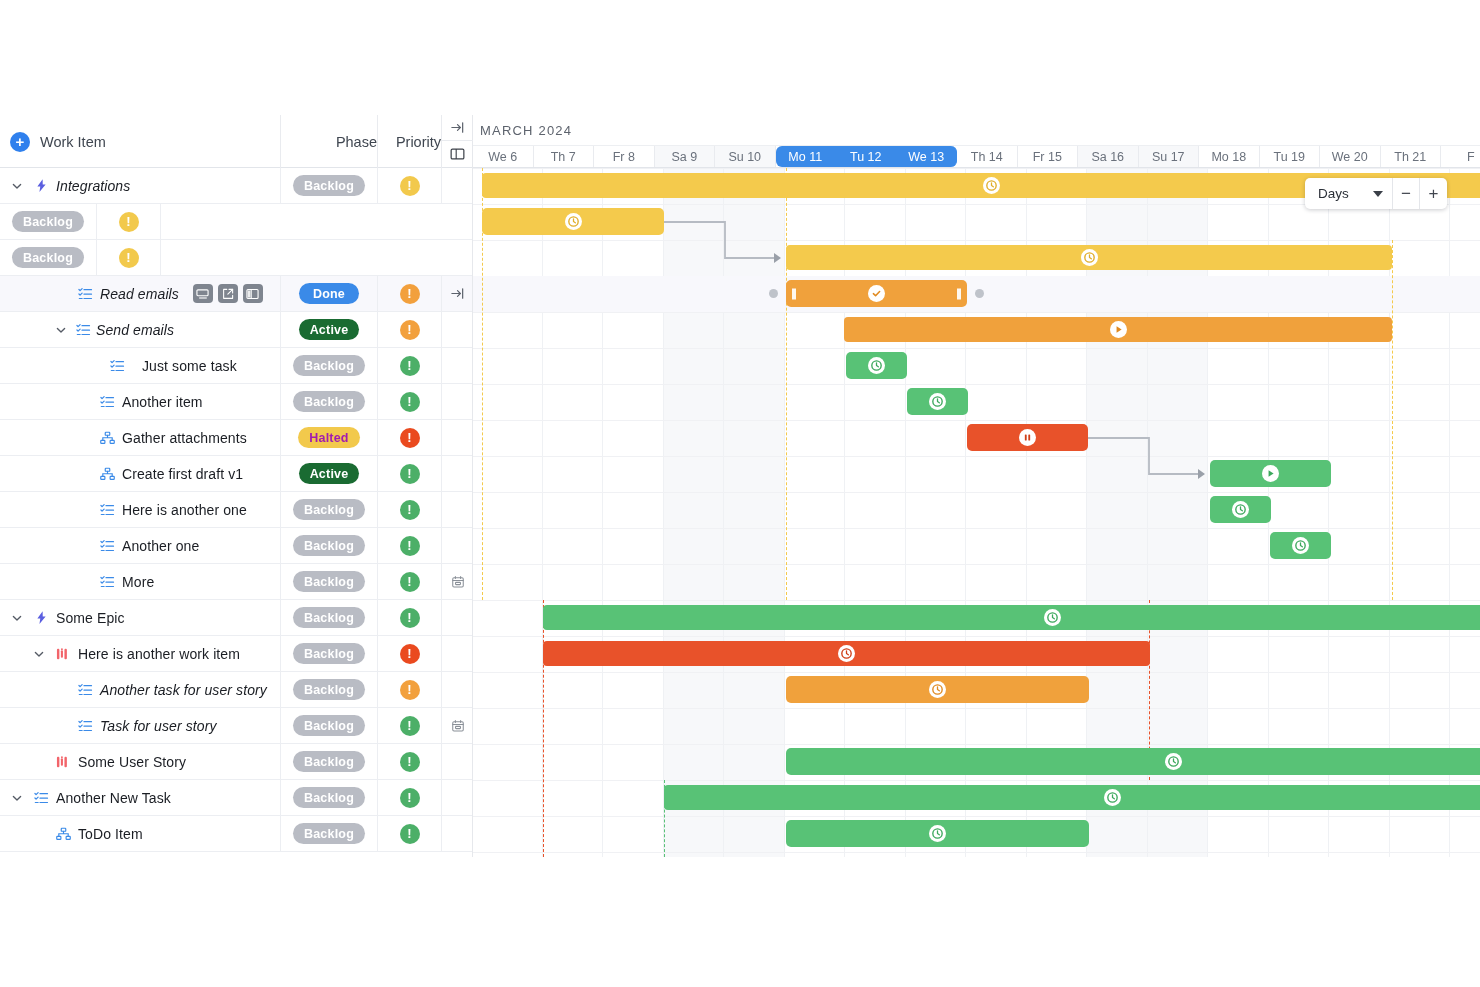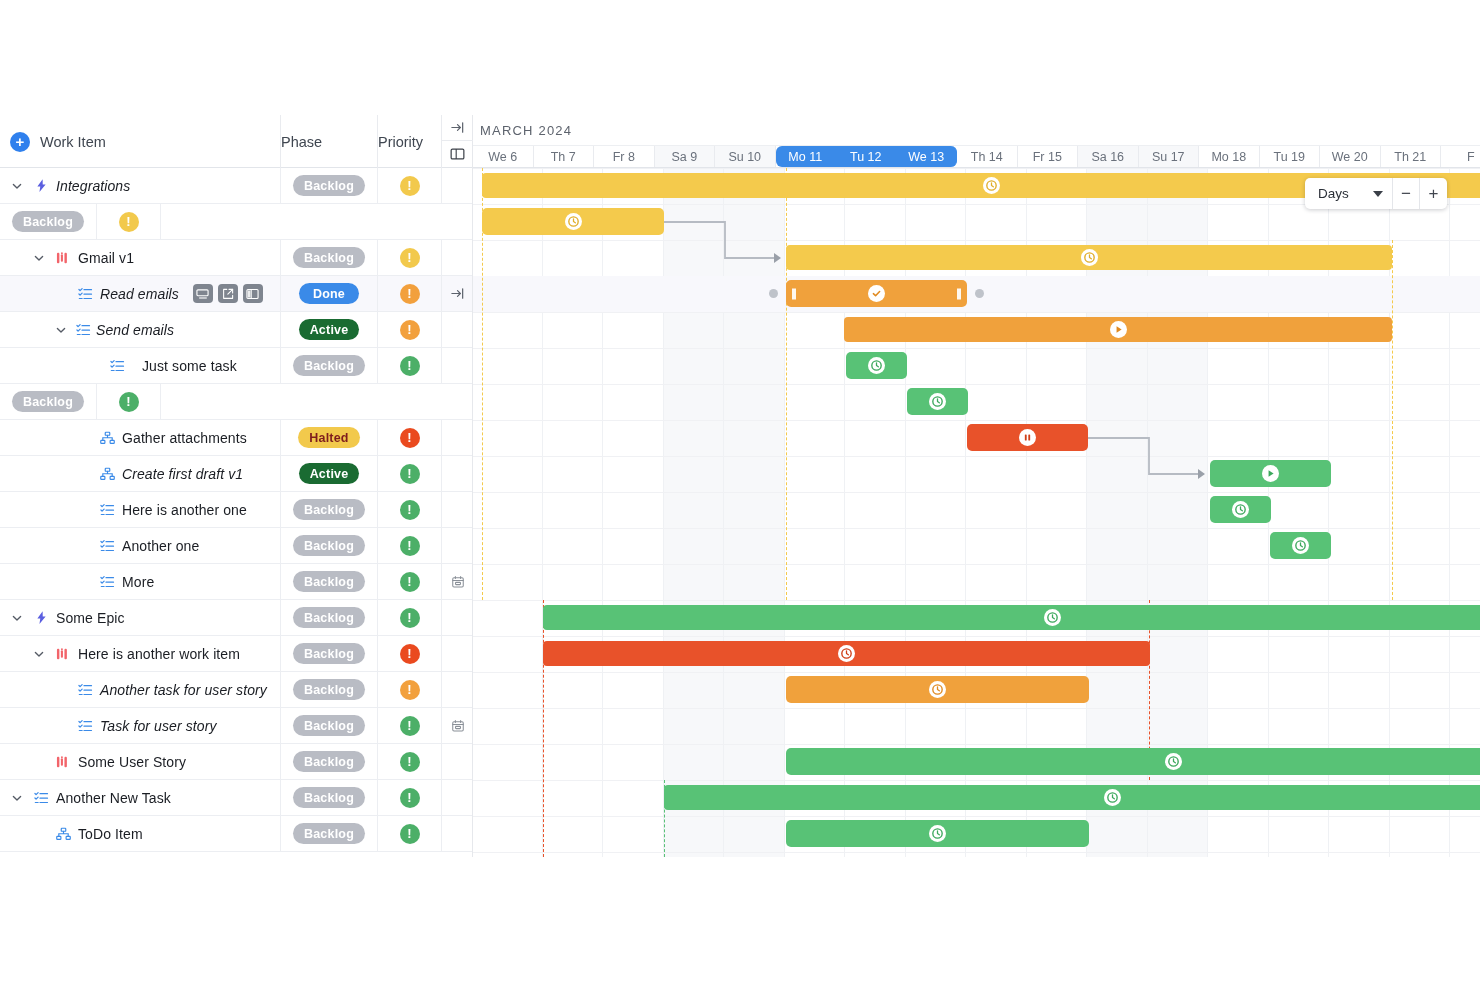--- a/index.html
+++ b/index.html
@@ -38,21 +38,21 @@
   .grid-header {
     position: relative;
     height: 53px;
     display: flex;
     border-bottom: 1px solid #e2e5ea;
     background: #fff;
   }
   .gh-cell {
     display: flex;
     align-items: center;
-    justify-content: flex-start;
+    justify-content: flex-end;
     font-size: 14.5px;
     color: #3f4650;
     border-right: 1px solid #e9ebef;
     height: 53px;
     position: relative;
   }
   .gh-workitem {
     width: 281px; flex: 0 0 281px;
     justify-content: flex-start;
     padding-left: 10px;
@@ -131,21 +131,21 @@
   .pill {
     display: inline-flex; align-items: center; justify-content: center;
     height: 21px; min-width: 60px; padding: 0 11px;
     border-radius: 11px;
     font-size: 12.5px; font-weight: 700; color: #fff;
     letter-spacing: .2px;
   }
   .pill.backlog { background: #b9bcc4; }
   .pill.done    { background: #3a8ae8; }
   .pill.active  { background: #1a6b32; }
-  .pill.halted  { background: #f2c94c; color: #7f1d1d; }
+  .pill.halted  { background: #f2c94c; color: #a21caf; }
 
   .prio {
     width: 20px; height: 20px; border-radius: 50%;
     display: flex; align-items: center; justify-content: center;
     color: #fff; font-size: 13px; font-weight: 700; line-height: 1;
     font-family: "Liberation Sans", sans-serif;
   }
   .prio.p-yellow { background: #f2c94c; }
   .prio.p-orange { background: #f2a03d; }
   .prio.p-green  { background: #4caf68; }
@@ -349,38 +349,20 @@
           <div class="grow">
             <div class="gcell c-phase">
               <span class="pill backlog">Backlog</span>
             </div>
             <div class="gcell c-prio">
               <span class="prio p-yellow">!</span>
             </div>
             <div class="gcell c-extra"></div>
           </div>
           <div class="grow">
-            <div class="gcell c-name">
-              <div class="ind1" style="display: flex; align-items: center; gap: 6px;">
-                <span class="chev">
-                  <svg width="12" height="12" viewBox="0 0 12 12" fill="none" stroke="#555b65" stroke-width="1.35" stroke-linecap="round" stroke-linejoin="round">
-                    <path d="M2.4 4.4 6 8l3.6-3.6"></path>
-                  </svg>
-                </span>
-                <span class="type-icon">
-                  <svg width="15" height="14" viewBox="0 0 16 14" fill="#f2646a">
-                    <rect x="1" y="1.5" width="2.6" height="11" rx="1.1"></rect>
-                    <rect x="5.2" y="3" width="2.2" height="8" rx="1"></rect>
-                    <rect x="9" y="1.5" width="2.6" height="11" rx="1.1"></rect>
-                    <circle cx="6.3" cy="1.8" r="1"></circle>
-                  </svg>
-                </span>
-                <span class="name-text">Gmail v1</span>
-              </div>
-            </div>
             <div class="gcell c-phase">
               <span class="pill backlog">Backlog</span>
             </div>
             <div class="gcell c-prio">
               <span class="prio p-yellow">!</span>
             </div>
             <div class="gcell c-extra"></div>
           </div>
           <div class="grow selected">
             <div class="gcell c-name">
@@ -485,20 +467,38 @@
             </div>
             <div class="gcell c-phase">
               <span class="pill backlog">Backlog</span>
             </div>
             <div class="gcell c-prio">
               <span class="prio p-green">!</span>
             </div>
             <div class="gcell c-extra"></div>
           </div>
           <div class="grow">
+            <div class="gcell c-name">
+              <div class="ind3" style="display: flex; align-items: center; gap: 6px;">
+                <span class="chev empty">
+                  <svg width="12" height="12" viewBox="0 0 12 12" fill="none" stroke="#555b65" stroke-width="1.35" stroke-linecap="round" stroke-linejoin="round">
+                    <path d="M2.4 4.4 6 8l3.6-3.6"></path>
+                  </svg>
+                </span>
+                <span class="type-icon">
+                  <svg width="15" height="14" viewBox="0 0 16 14" fill="none">
+                    <path d="M1 2.2 2.2 3.4 4.4 1.2" stroke="#3a8ae8" stroke-width="1.3" stroke-linecap="round" stroke-linejoin="round"></path>
+                    <path d="M1 7 2.2 8.2 4.4 6" stroke="#3a8ae8" stroke-width="1.3" stroke-linecap="round" stroke-linejoin="round"></path>
+                    <path d="M1.4 11.8h3" stroke="#3a8ae8" stroke-width="1.3" stroke-linecap="round"></path>
+                    <path d="M6.4 2.4h8M6.4 7.2h8M6.4 11.8h8" stroke="#3a8ae8" stroke-width="1.3" stroke-linecap="round"></path>
+                  </svg>
+                </span>
+                <span class="name-text">Another item</span>
+              </div>
+            </div>
             <div class="gcell c-phase">
               <span class="pill backlog">Backlog</span>
             </div>
             <div class="gcell c-prio">
               <span class="prio p-green">!</span>
             </div>
             <div class="gcell c-extra"></div>
           </div>
           <div class="grow">
             <div class="gcell c-name">
@@ -522,21 +522,21 @@
             <div class="gcell c-phase">
               <span class="pill halted">Halted</span>
             </div>
             <div class="gcell c-prio">
               <span class="prio p-red">!</span>
             </div>
             <div class="gcell c-extra"></div>
           </div>
           <div class="grow">
             <div class="gcell c-name">
-              <div class="ind3" style="display: flex; align-items: center; gap: 6px; font-style: italic;">
+              <div class="ind3" style="display: flex; align-items: center; gap: 6px;">
                 <span class="chev empty">
                   <svg width="12" height="12" viewBox="0 0 12 12" fill="none" stroke="#555b65" stroke-width="1.35" stroke-linecap="round" stroke-linejoin="round">
                     <path d="M2.4 4.4 6 8l3.6-3.6"></path>
                   </svg>
                 </span>
                 <span class="type-icon">
                   <svg width="15" height="14" viewBox="0 0 16 14" fill="none" stroke="#3a8ae8" stroke-width="1.25">
                     <rect x="5.6" y="0.9" width="4.8" height="3.2" rx="0.7"></rect>
                     <rect x="0.8" y="9.6" width="4.4" height="3.2" rx="0.7"></rect>
                     <rect x="10.8" y="9.6" width="4.4" height="3.2" rx="0.7"></rect>

